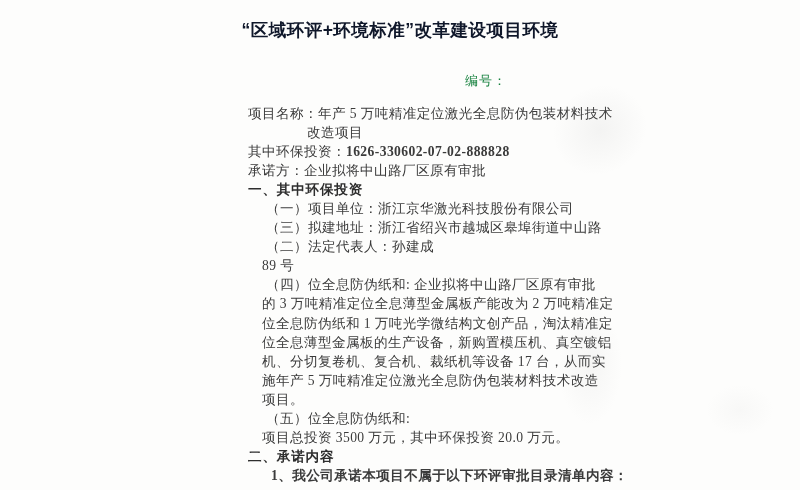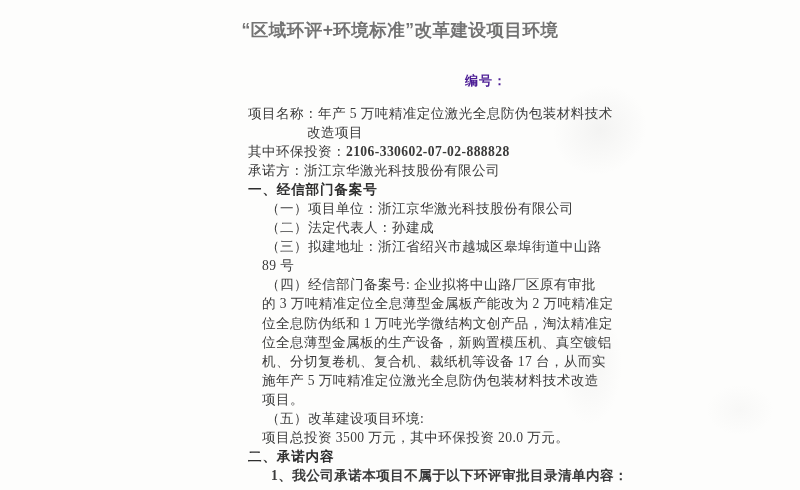--- a/index.html
+++ b/index.html
@@ -17,30 +17,30 @@
     position: absolute;
     top: 20px;
     left: 0;
     width: 100%;
     text-align: center;
     font-family: "Liberation Sans", "DejaVu Sans", sans-serif;
     font-weight: 700;
     font-size: 17.5px;
     line-height: 21.5px;
     letter-spacing: 0.5px;
-    color: #737373;
+    color: #0f172a;
   }
   .serial {
     position: absolute;
     top: 72px;
     left: 465px;
     font-size: 13px;
-    font-weight: 700;
+    font-weight: 400;
     letter-spacing: 1px;
-    color: #4c1d95;
+    color: #15803d;
   }
   
   .doc-body {
     position: absolute;
     top: 104px;
     left: 248px;
     width: 390px;
     font-size: 13.6px;
     letter-spacing: 0.4px;
     color: #3b3b3b;
@@ -90,40 +90,40 @@
     <div>“区域环评+环境标准”改革建设项目环境</div>
   </div>
 
   <div class="serial">编号：</div>
 
   <div class="doc-body">
 
     <div class="ln"><span>项目名称：</span><span>年产 5 万吨精准定位激光全息防伪包装材料技术</span></div>
     <div class="ln ind-wrap">改造项目</div>
 
-    <div class="ln"><span>其中环保投资：</span><span class="num">2106-330602-07-02-888828</span></div>
+    <div class="ln"><span>其中环保投资：</span><span class="num">1626-330602-07-02-888828</span></div>
 
-    <div class="ln"><span>承诺方：</span><span>浙江京华激光科技股份有限公司</span></div>
+    <div class="ln"><span>承诺方：</span><span>企业拟将中山路厂区原有审批</span></div>
 
-    <div class="ln heading">一、经信部门备案号</div>
+    <div class="ln heading">一、其中环保投资</div>
 
     <div class="ln ind-a">（一）项目单位：浙江京华激光科技股份有限公司</div>
+    <div class="ln ind-a">（三）拟建地址：浙江省绍兴市越城区皋埠街道中山路</div>
     <div class="ln ind-a">（二）法定代表人：孙建成</div>
-    <div class="ln ind-a">（三）拟建地址：浙江省绍兴市越城区皋埠街道中山路</div>
     <div class="ln ind-b">89 号</div>
 
-    <div class="ln ind-a">（四）经信部门备案号: 企业拟将中山路厂区原有审批</div>
+    <div class="ln ind-a">（四）位全息防伪纸和: 企业拟将中山路厂区原有审批</div>
     <div class="ln ind-b">的 3 万吨精准定位全息薄型金属板产能改为 2 万吨精准定</div>
     <div class="ln ind-b">位全息防伪纸和 1 万吨光学微结构文创产品，淘汰精准定</div>
     <div class="ln ind-b">位全息薄型金属板的生产设备，新购置模压机、真空镀铝</div>
     <div class="ln ind-b">机、分切复卷机、复合机、裁纸机等设备 17 台，从而实</div>
     <div class="ln ind-b">施年产 5 万吨精准定位激光全息防伪包装材料技术改造</div>
     <div class="ln ind-b">项目。</div>
 
-    <div class="ln ind-a">（五）改革建设项目环境:</div>
+    <div class="ln ind-a">（五）位全息防伪纸和:</div>
     <div class="ln ind-b">项目总投资 3500 万元，其中环保投资 20.0 万元。</div>
 
     <div class="ln heading">二、承诺内容</div>
     <div class="ln ind-num semib">1、我公司承诺本项目不属于以下环评审批目录清单内容：</div>
 
   </div>
 
   <div class="smudge smudge-1"></div>
   <div class="smudge smudge-2"></div>
   <div class="smudge smudge-3"></div>

